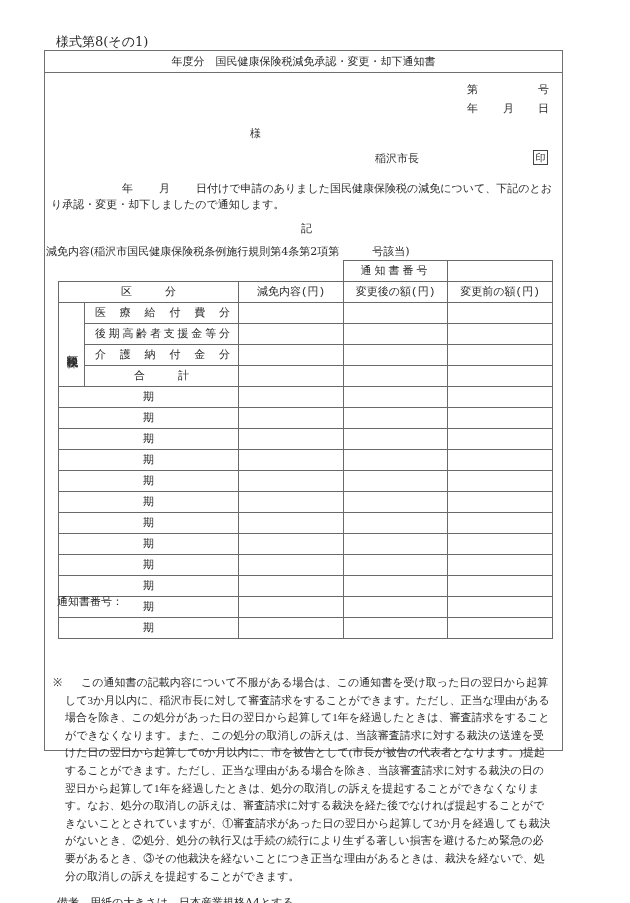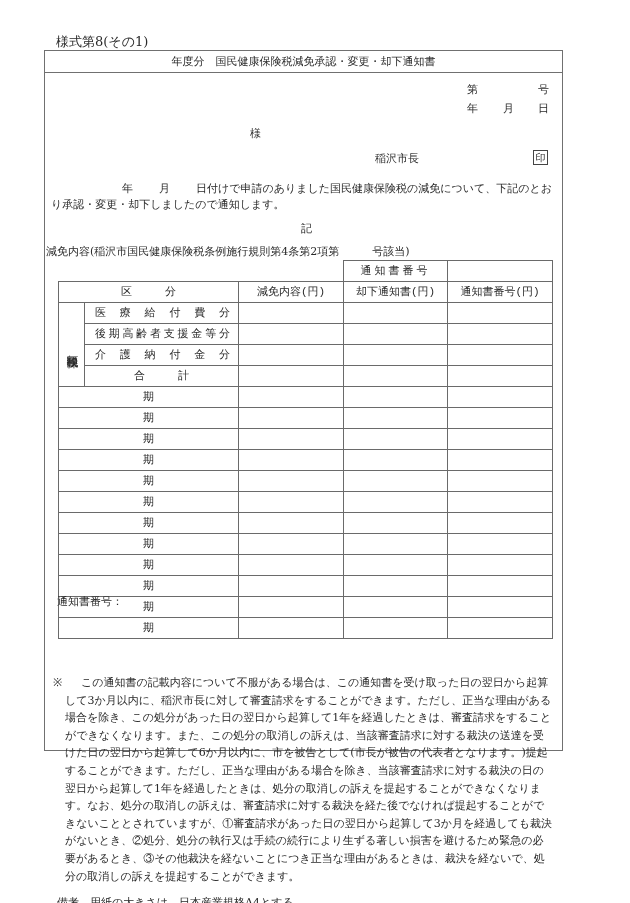--- a/index.html
+++ b/index.html
@@ -8,21 +8,21 @@
   .abs { position:absolute; white-space:nowrap; }
   #form-label { left:56px; top:33px; font-size:13px; }
   #frame { position:absolute; left:44px; top:50px; width:519px; height:701px; border:1px solid #707070; box-sizing:border-box; }
   #title-row { position:absolute; left:0; top:0; width:100%; height:21px; border-bottom:1px solid #707070; text-align:center; line-height:21px; font-size:11px; }
   table.grid { position:absolute; left:13px; top:209px; border-collapse:collapse; table-layout:fixed; width:494px;font-family:Liberation Mono, monospace; }
   table.grid td { border:1px solid #6a6a6a; height:20px; padding:0; text-align:center; font-size:11px; line-height:20px; }
   table.grid td.nob { border:none; }
   .spread { display:flex; justify-content:space-between; padding:0 8px 0 10px; }
   .vert { writing-mode:vertical-rl; letter-spacing:-1px; line-height:14px; font-size:11.5px; }
   #notice { position:absolute; left:8px; top:623px; width:500px; font-size:11px; line-height:17.6px; }
-  #notice .body { padding-left:16px; text-indent:0; }
+  #notice .body { padding-left:16px; text-indent:0;font-family:Liberation Serif, serif; }
   .stamp { display:inline-block; border:1px solid #444; width:13px; height:13px; font-size:10px; line-height:13px; text-align:center; }
 </style>
 </head>
 <body>
 
 <div id="form-label" class="abs">様式第8(その1)</div>
 
 <div id="frame">
   <div id="title-row">年度分　国民健康保険税減免承認・変更・却下通知書</div>
 
@@ -54,22 +54,22 @@
     </colgroup>
     <tbody id="tbody">
       <tr>
         <td class="nob" colspan="3"></td>
         <td><span style="letter-spacing:3px">通知書番号</span></td>
         <td></td>
       </tr>
       <tr>
         <td colspan="2">区　　　分</td>
         <td>減免内容(円)</td>
-        <td>却下通知書(円)</td>
-        <td>通知書番号(円)</td>
+        <td>変更後の額(円)</td>
+        <td>変更前の額(円)</td>
       </tr>
     <tr>
           <td rowspan="4"><span class="vert">保険税額</span></td>
           <td>
             <div class="spread">
               <span>医</span>
               <span>療</span>
               <span>給</span>
               <span>付</span>
               <span>費</span>

